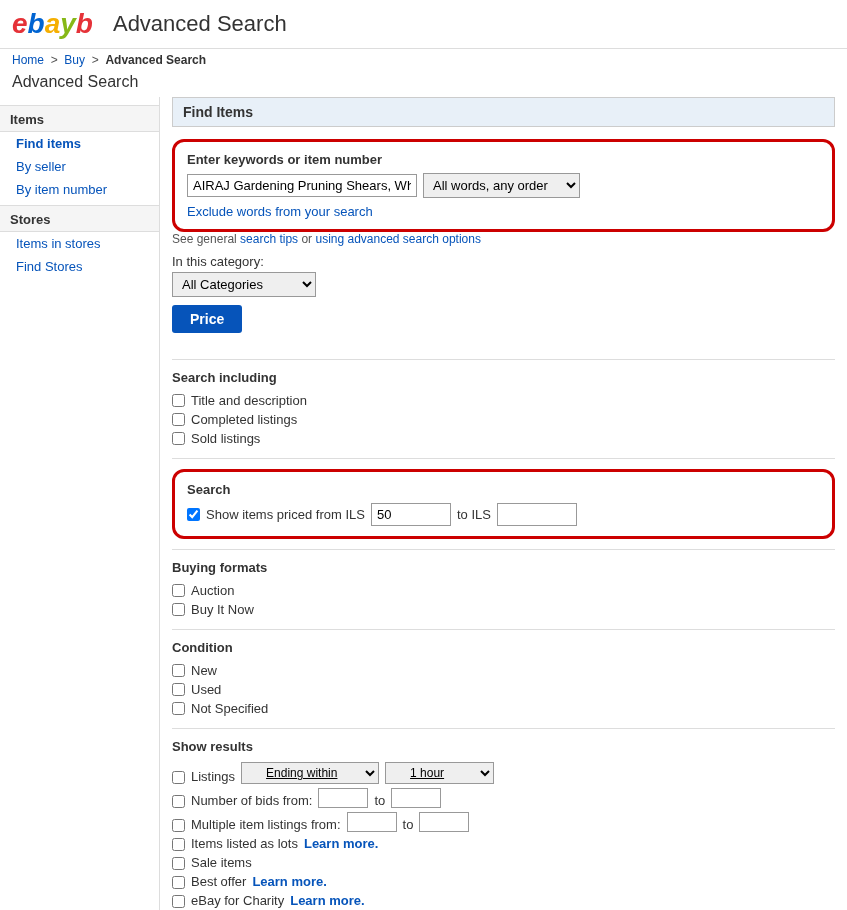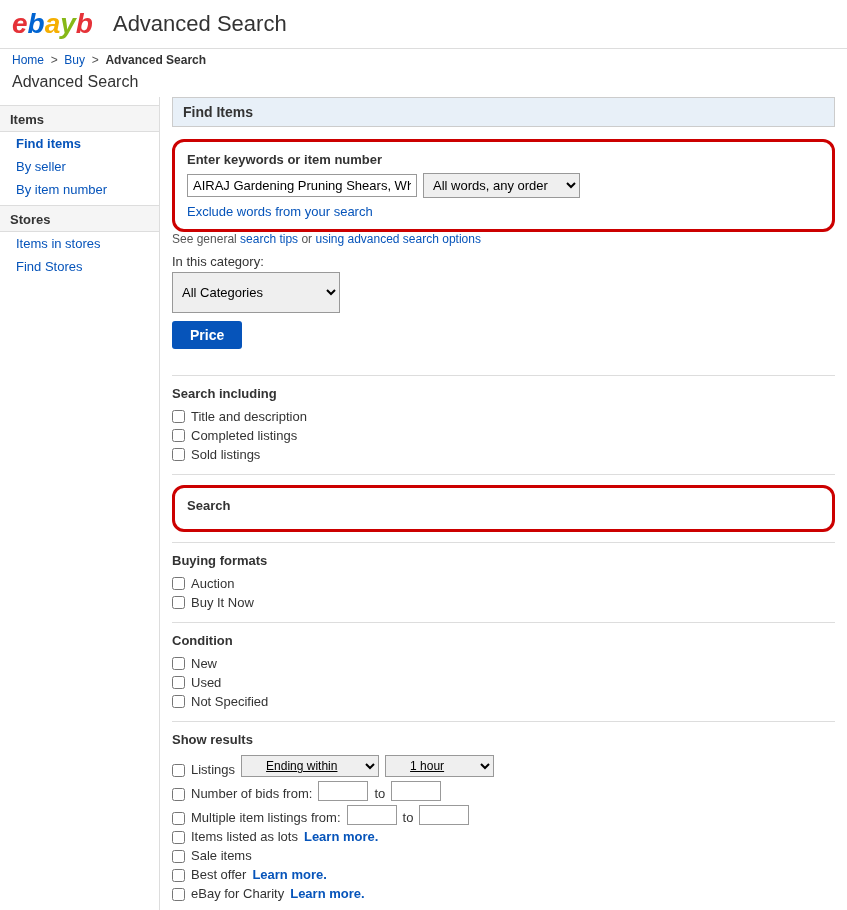--- a/index.html
+++ b/index.html
@@ -46,21 +46,21 @@
     .keyword-row { display: flex; align-items: center; gap: 6px; margin-bottom: 6px; }
     .keyword-input { width: 230px; padding: 3px 5px; border: 1px solid #999; font-size: 13px; }
     .keyword-select { padding: 3px 5px; border: 1px solid #999; font-size: 13px; }
     .exclude-link { color: #0654ba; text-decoration: none; font-size: 13px; }
 
     .search-tips-row { font-size: 12px; color: #555; margin-bottom: 8px; }
     .search-tips-row a { color: #0654ba; text-decoration: none; }
 
     .category-row { margin-bottom: 8px; }
     .category-label { font-size: 13px; color: #333; margin-bottom: 3px; }
-    .category-select { padding: 11px 5px; border: 1px solid #999; font-size: 13px; width: 168px; }
+    .category-select { padding: 3px 5px; border: 1px solid #999; font-size: 13px; width: 144px; }
 
     
     .search-btn { background: #0654ba; color: #fff; border: none; padding: 6px 18px; font-size: 14px; font-weight: bold; cursor: pointer; border-radius: 3px; margin-bottom: 16px; }
 
     
     .section-divider { border: none; border-top: 1px solid #ddd; margin: 10px 0; }
 
     
     .section-group { margin-bottom: 10px; }
     .checkbox-row { display: flex; align-items: center; gap: 6px; padding: 2px 0; font-size: 13px; }
@@ -184,20 +184,27 @@
         <input type="checkbox" style="">
         <span>Sold listings</span>
       </div>
     </div>
 
     <hr class="section-divider">
 
     
     <div class="highlight-box-wide">
       <div class="section-label">Search</div>
+      <div class="price-row">
+        <input type="checkbox" checked="" style="">
+        <span>Show items priced from ILS</span>
+        <input type="text" class="price-input" value="50" style="">
+        <span>to ILS</span>
+        <input type="text" class="price-input" style="">
+      </div>
     </div>
 
     <hr class="section-divider">
 
     
     <div class="section-group">
       <div class="section-label">Buying formats</div>
       <div class="checkbox-row">
         <input type="checkbox" style="">
         <span>Auction</span>

